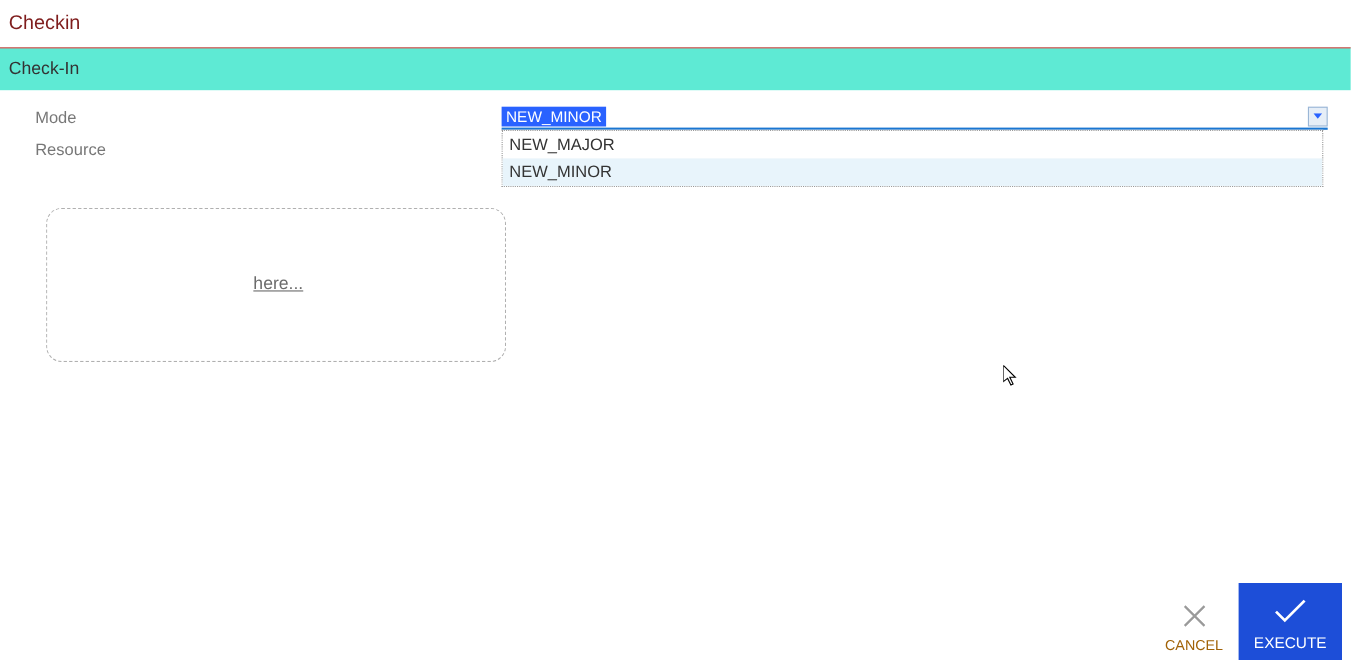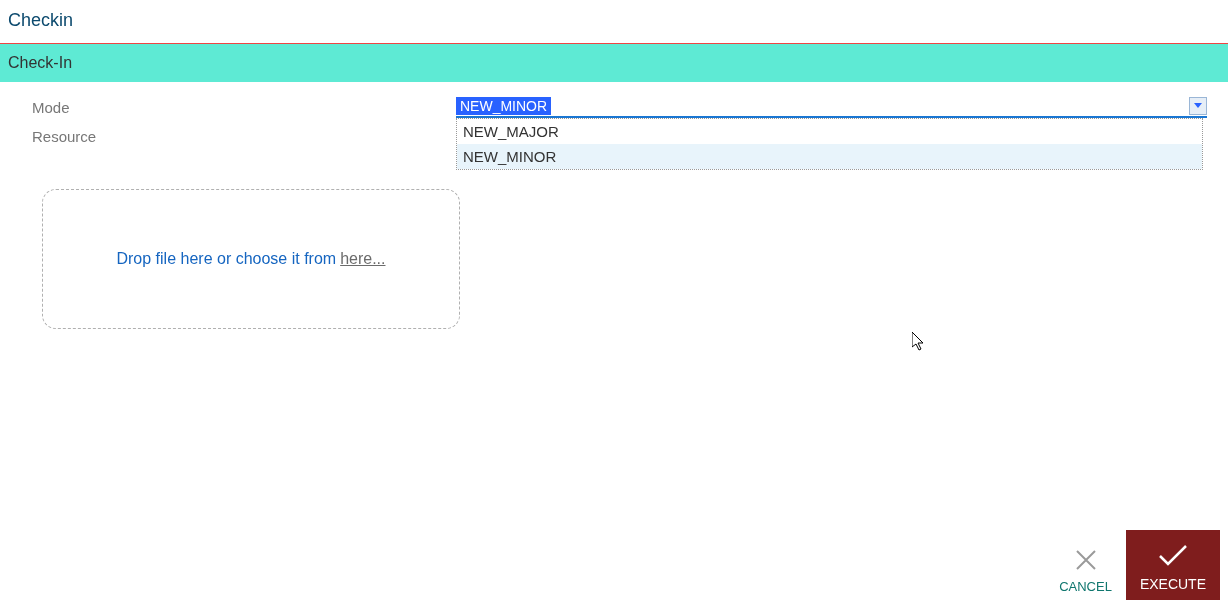--- a/index.html
+++ b/index.html
@@ -1,18 +1,18 @@
 <!DOCTYPE html>
 <html><head>
   <meta charset="utf-8">
   <style>
     * { box-sizing: border-box; margin: 0; padding: 0; }
     body { font-family: "Segoe UI", -apple-system, sans-serif; width: 1228px; height: 606px; background: #fff; overflow: hidden; position: relative; }
     
-    .page-title { font-size: 18px; color: #0c4a6e; padding: 10px 0 12px 8px; }
+    .page-title { font-size: 18px; color: #7f1d1d; padding: 10px 0 12px 8px; }
     
     .section-header { background: #5eead4; padding: 10px 0 10px 8px; font-size: 16px; color: #333; border-top: 1px solid #ef4444; }
     
     .form { padding: 14px 0 0 32px; }
     .form-row { display: flex; align-items: center; margin-bottom: 10px; }
     .label { width: 424px; font-size: 15px; color: #777; padding-top: 0; }
     .field { flex: 1; padding-right: 21px; position: relative; }
     
     .select-wrap { position: relative; }
     .select-display { display: flex; align-items: center; justify-content: space-between; height: 22px; border-bottom: 2px solid #1976d2; cursor: pointer; }
@@ -25,24 +25,24 @@
     .dropdown-item.hl { background: #e8f4fb; }
     
     .dropzone { margin-top: 44px; width: 418px; height: 140px; border: 1px dashed #b0b0b0; border-radius: 14px; display: flex; align-items: center; justify-content: center; font-size: 16px; color: #1565c0; position: relative; left: 10px; }
     .dropzone .pre { color: #1565c0; }
     .dropzone .link { color: #6b6b6b; text-decoration: underline; cursor: pointer; margin-left: 4px; text-align: right; }
     
     .footer { position: absolute; bottom: 6px; right: 0; display: flex; align-items: flex-end; gap: 10px; padding-right: 8px; }
     .footer-btn { display: flex; flex-direction: column; align-items: center; gap: 2px; font-size: 13px; cursor: pointer; padding: 6px 4px; min-width: 48px; }
     .footer-btn.disabled { color: #c8c8c8; cursor: default; }
     .footer-btn.disabled svg { stroke: #c8c8c8; }
-    .footer-btn.cancel { color: #0f766e; justify-content: flex-end; }
+    .footer-btn.cancel { color: #a16207; justify-content: flex-end; }
     .footer-btn.cancel svg { stroke: #9a9a9a; }
     .btn-icon { height: 34px; display: flex; align-items: center; justify-content: center; }
-    .execute-btn { background: #7f1d1d; color: #fff; display: flex; flex-direction: column; align-items: center; justify-content: center; padding: 8px 14px; min-width: 82px; gap: 4px; font-size: 14px; cursor: pointer; }
+    .execute-btn { background: #1d4ed8; color: #fff; display: flex; flex-direction: column; align-items: center; justify-content: center; padding: 8px 14px; min-width: 82px; gap: 4px; font-size: 14px; cursor: pointer; }
     .execute-btn svg { stroke: #fff; }
     
     .cursor-shape { position: absolute; top: 332px; left: 912px; pointer-events: none; }
   </style>
 </head>
 <body>
 
 <div class="page-title">Checkin</div>
 
 <div class="section-header">Check-In</div>
@@ -67,21 +67,20 @@
       </div>
     </div>
   </div>
 
   <div class="form-row">
     <div class="label">Resource</div>
     <div class="field"></div>
   </div>
 
   <div class="dropzone">
-    <span class="pre">Drop file here or choose it from</span>
     <span class="link">here...</span>
   </div>
 </div>
 
 <div class="footer">
   <div class="footer-btn cancel">
     <span class="btn-icon">
       <svg width="28" height="28" viewBox="0 0 28 28" fill="none" stroke-width="2">
           <path d="M5 5 L23 23 M23 5 L5 23"></path>
         </svg>

